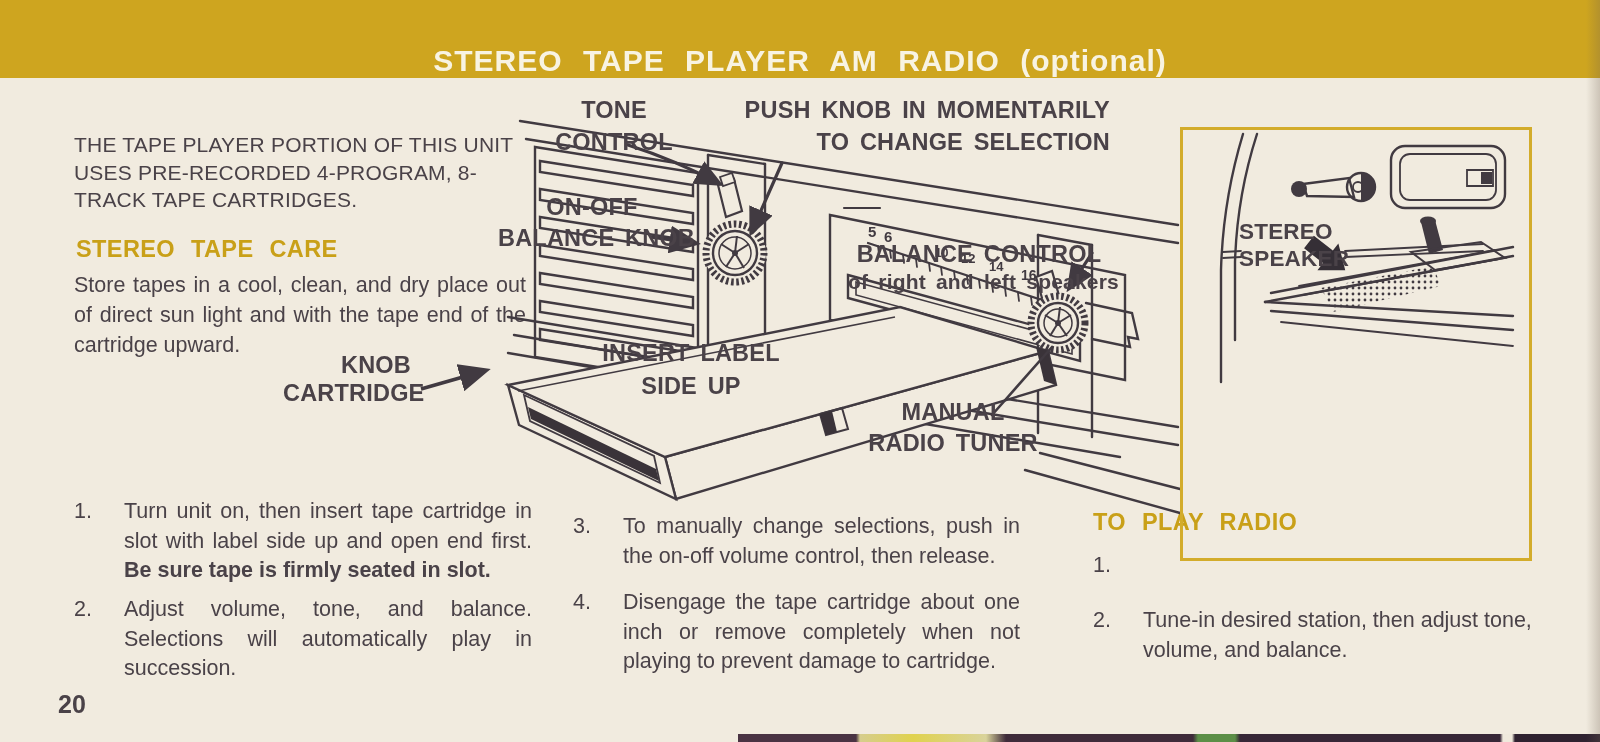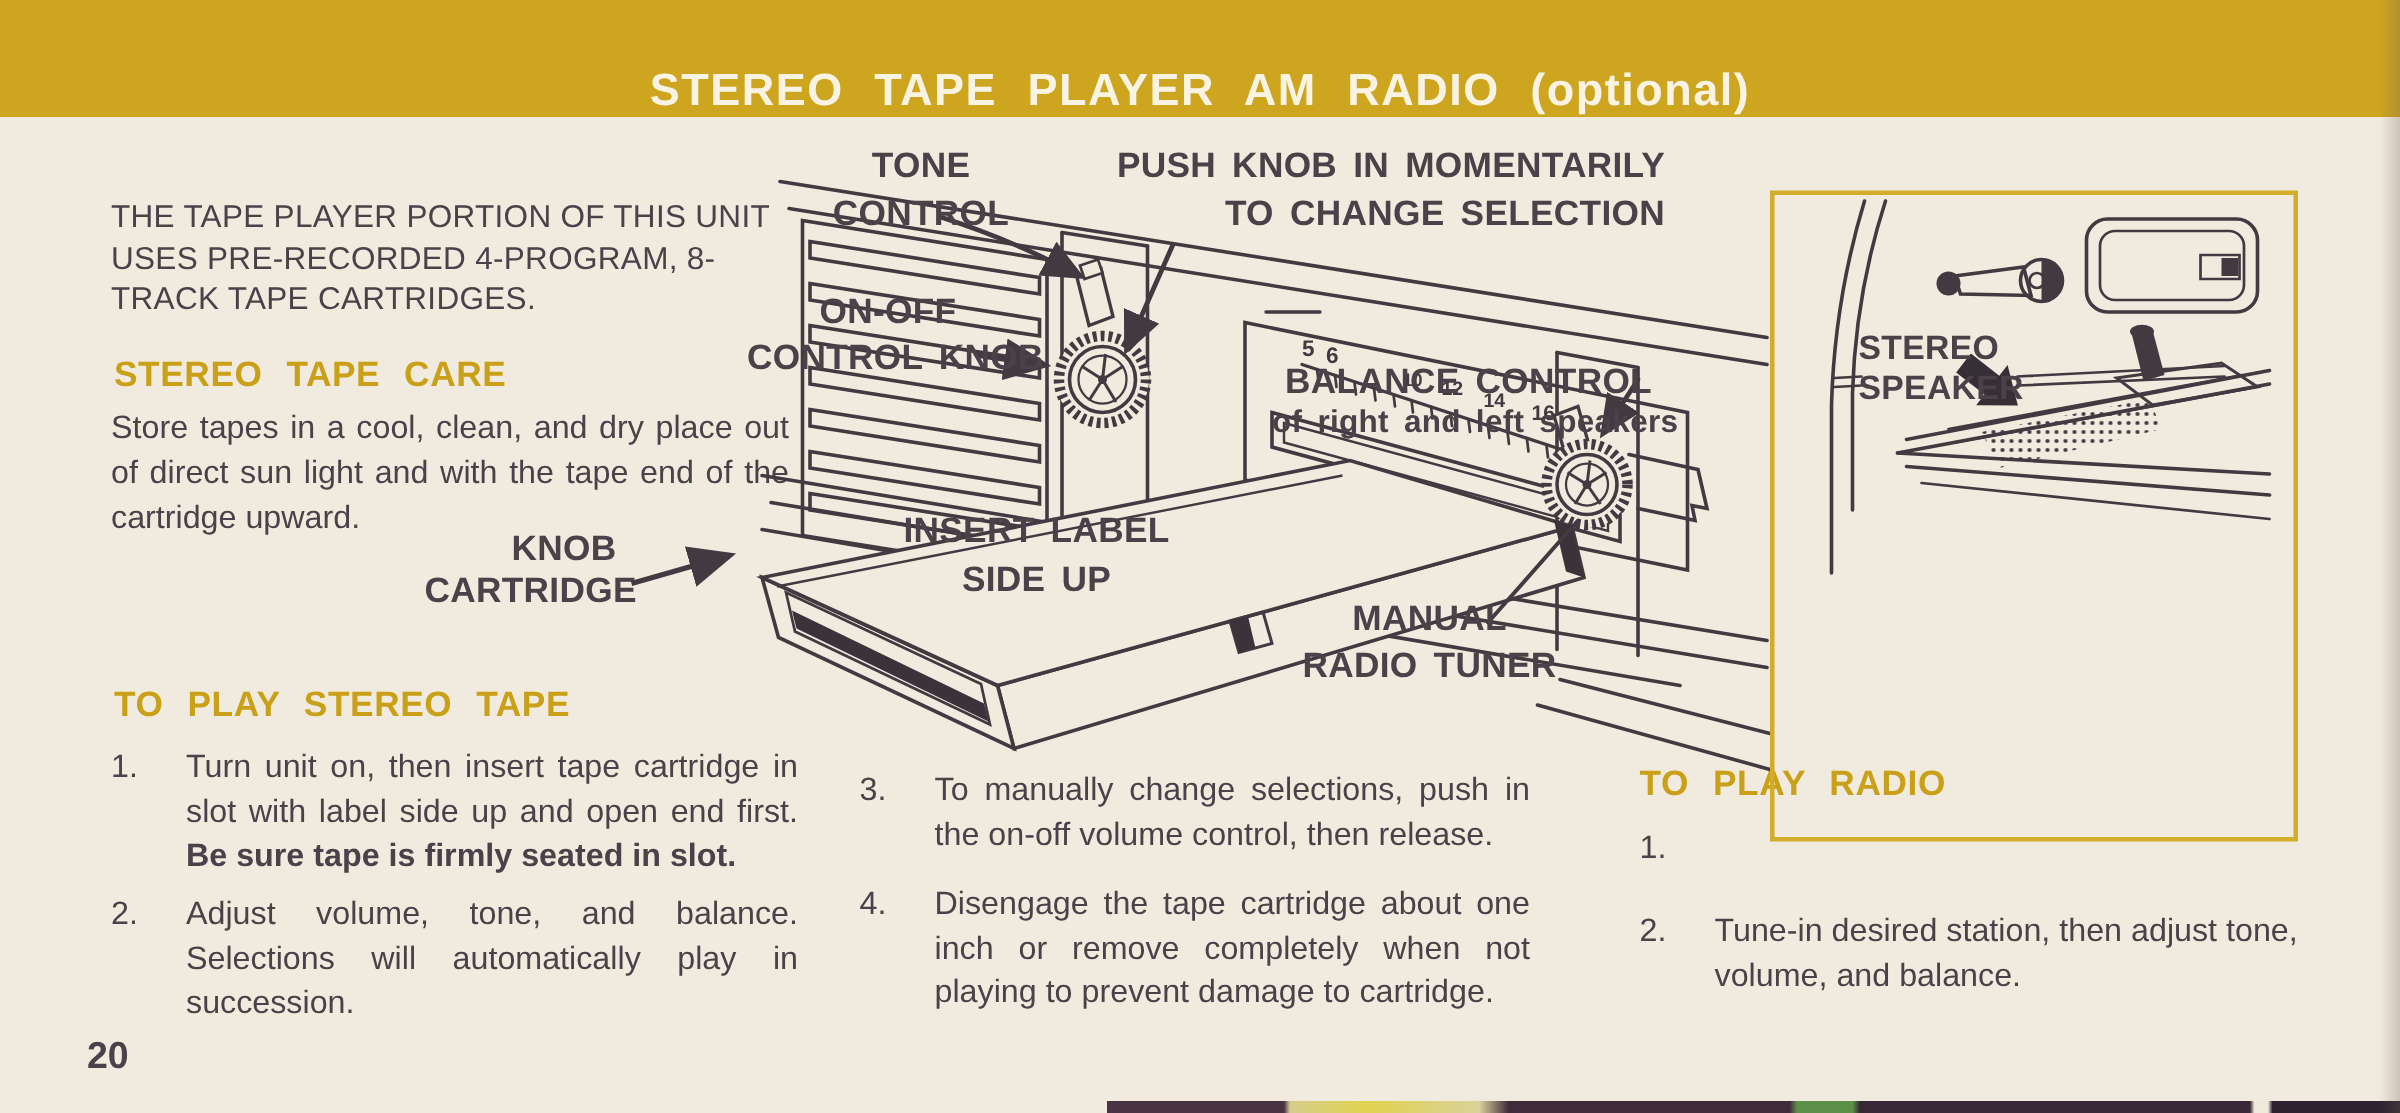--- a/index.html
+++ b/index.html
@@ -75,21 +75,20 @@
 
   <svg class="abs-svg" style="left:418px;top:362px;" width="80" height="32" viewBox="0 0 80 32">
     <defs>
       <marker id="ah1" markerWidth="9" markerHeight="8" refX="7" refY="4" orient="auto">
         <path d="M0,0 L9,4 L0,8 Z" fill="#413a41"></path>
       </marker>
     </defs>
     <line x1="3" y1="27" x2="66" y2="9" stroke="#413a41" stroke-width="3.5" marker-end="url(#ah1)"></line>
   </svg>
 
-  <div class="h-gold" style="left:76px;top:456px;">TO PLAY STEREO TAPE</div>
 
   <div class="li" style="left:74px;top:497px;width:458px;">
     <span class="num">1.</span>
     <span class="txt"><span>Turn unit on, then insert tape cartridge in slot with label side up and open end first.</span> <b>Be sure tape is firmly seated in slot.</b></span>
   </div>
   <div class="li" style="left:74px;top:595px;width:458px;">
     <span class="num">2.</span>
     <span class="txt"><span>Adjust volume, tone, and balance. Selections will automatically play in succession.</span></span>
   </div>
 
@@ -223,21 +222,21 @@
   <div class="lbl center" style="left:535px;top:94px;width:158px;">
     <div>TONE</div>
     <div>CONTROL</div>
   </div>
   <div class="lbl right" style="left:702px;top:94px;width:408px;">
     <div>PUSH KNOB IN MOMENTARILY</div>
     <div>TO CHANGE SELECTION</div>
   </div>
   <div class="lbl center" style="left:498px;top:192px;width:188px;line-height:31px;">
     <div>ON-OFF</div>
-    <div>CONTROL KNOB</div>
+    <div>BALANCE KNOB</div>
   </div>
   <div class="lbl center" style="left:848px;top:193px;width:262px;line-height:28px;margin-top:47px;">
     <div>BALANCE CONTROL</div>
     <div class="small">of right and left speakers</div>
   </div>
   <div class="lbl center" style="left:598px;top:337px;width:186px;line-height:33px;">
     <div>INSERT LABEL</div>
     <div>SIDE UP</div>
   </div>
   <div class="lbl center" style="left:853px;top:397px;width:200px;line-height:31px;">

